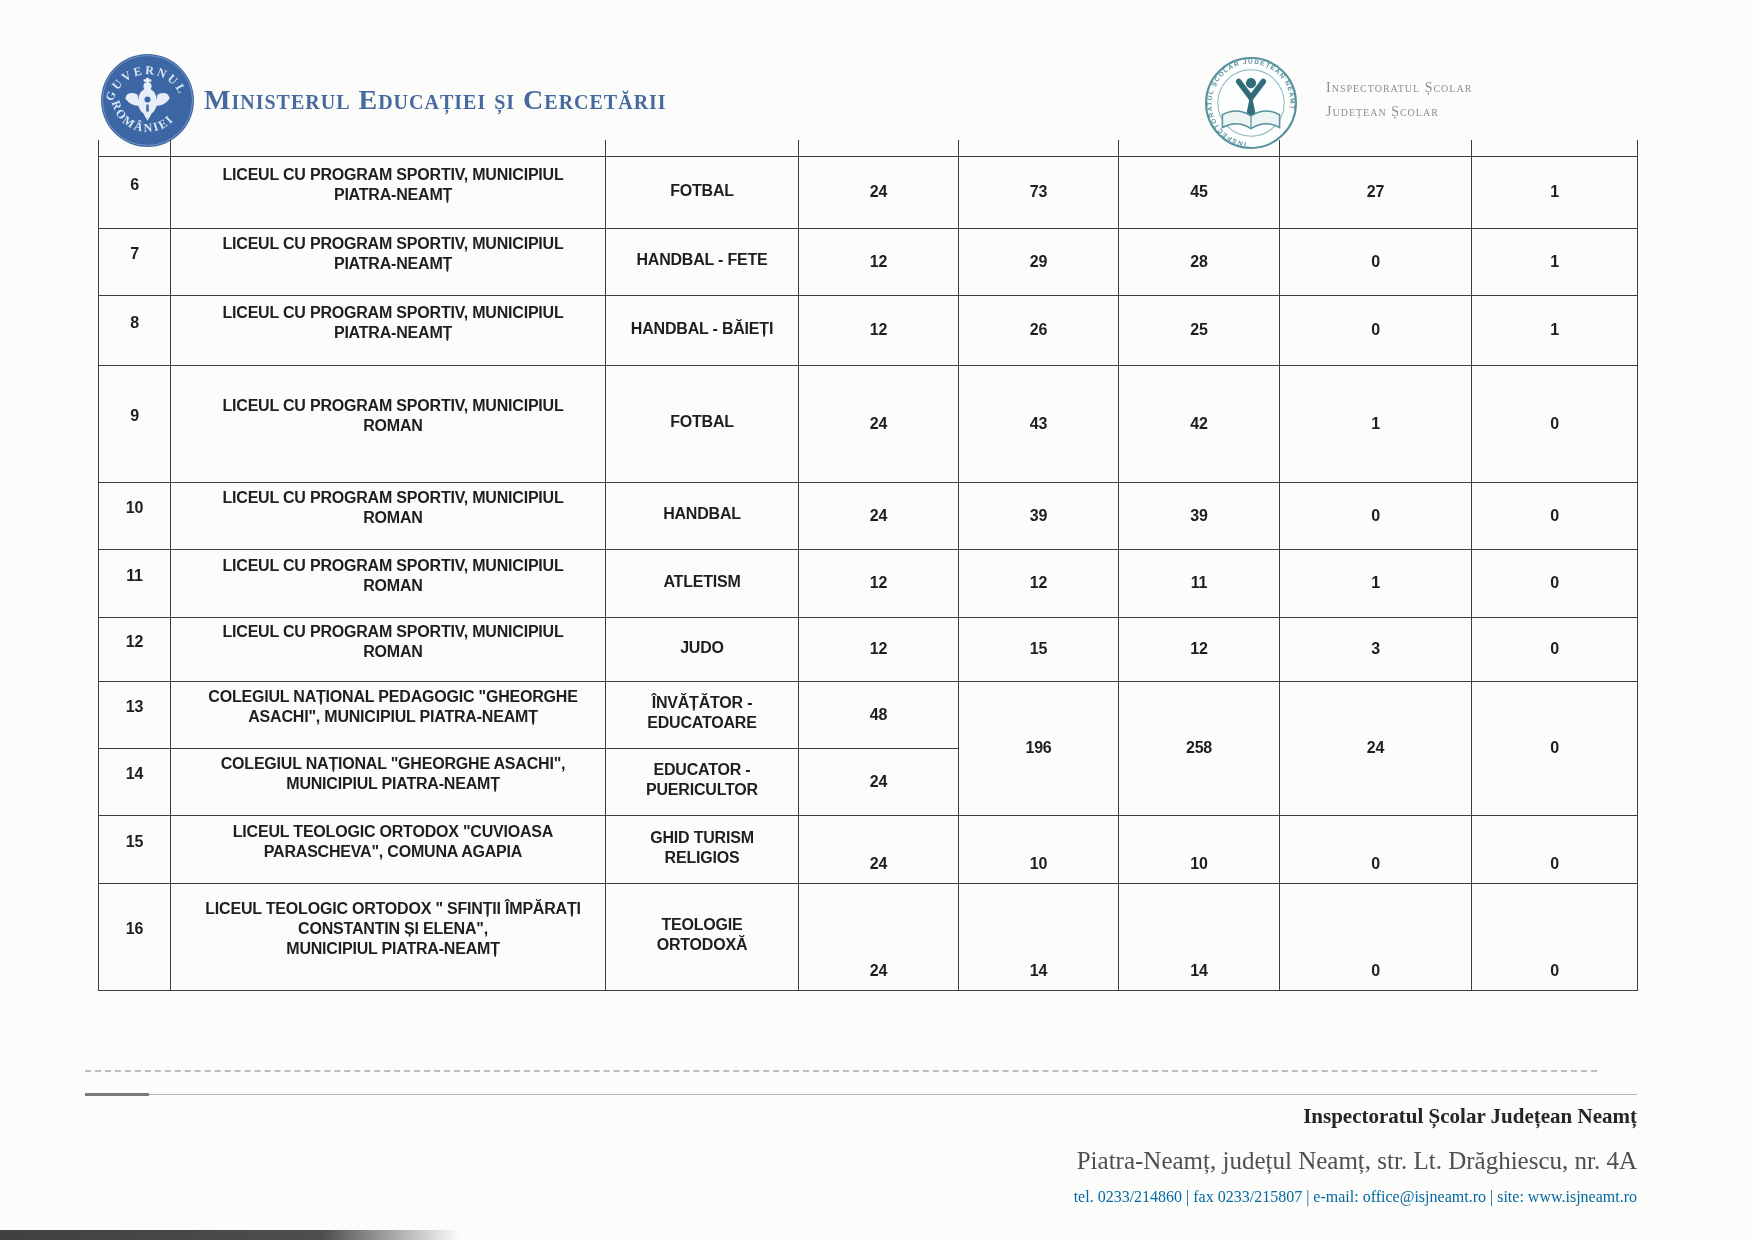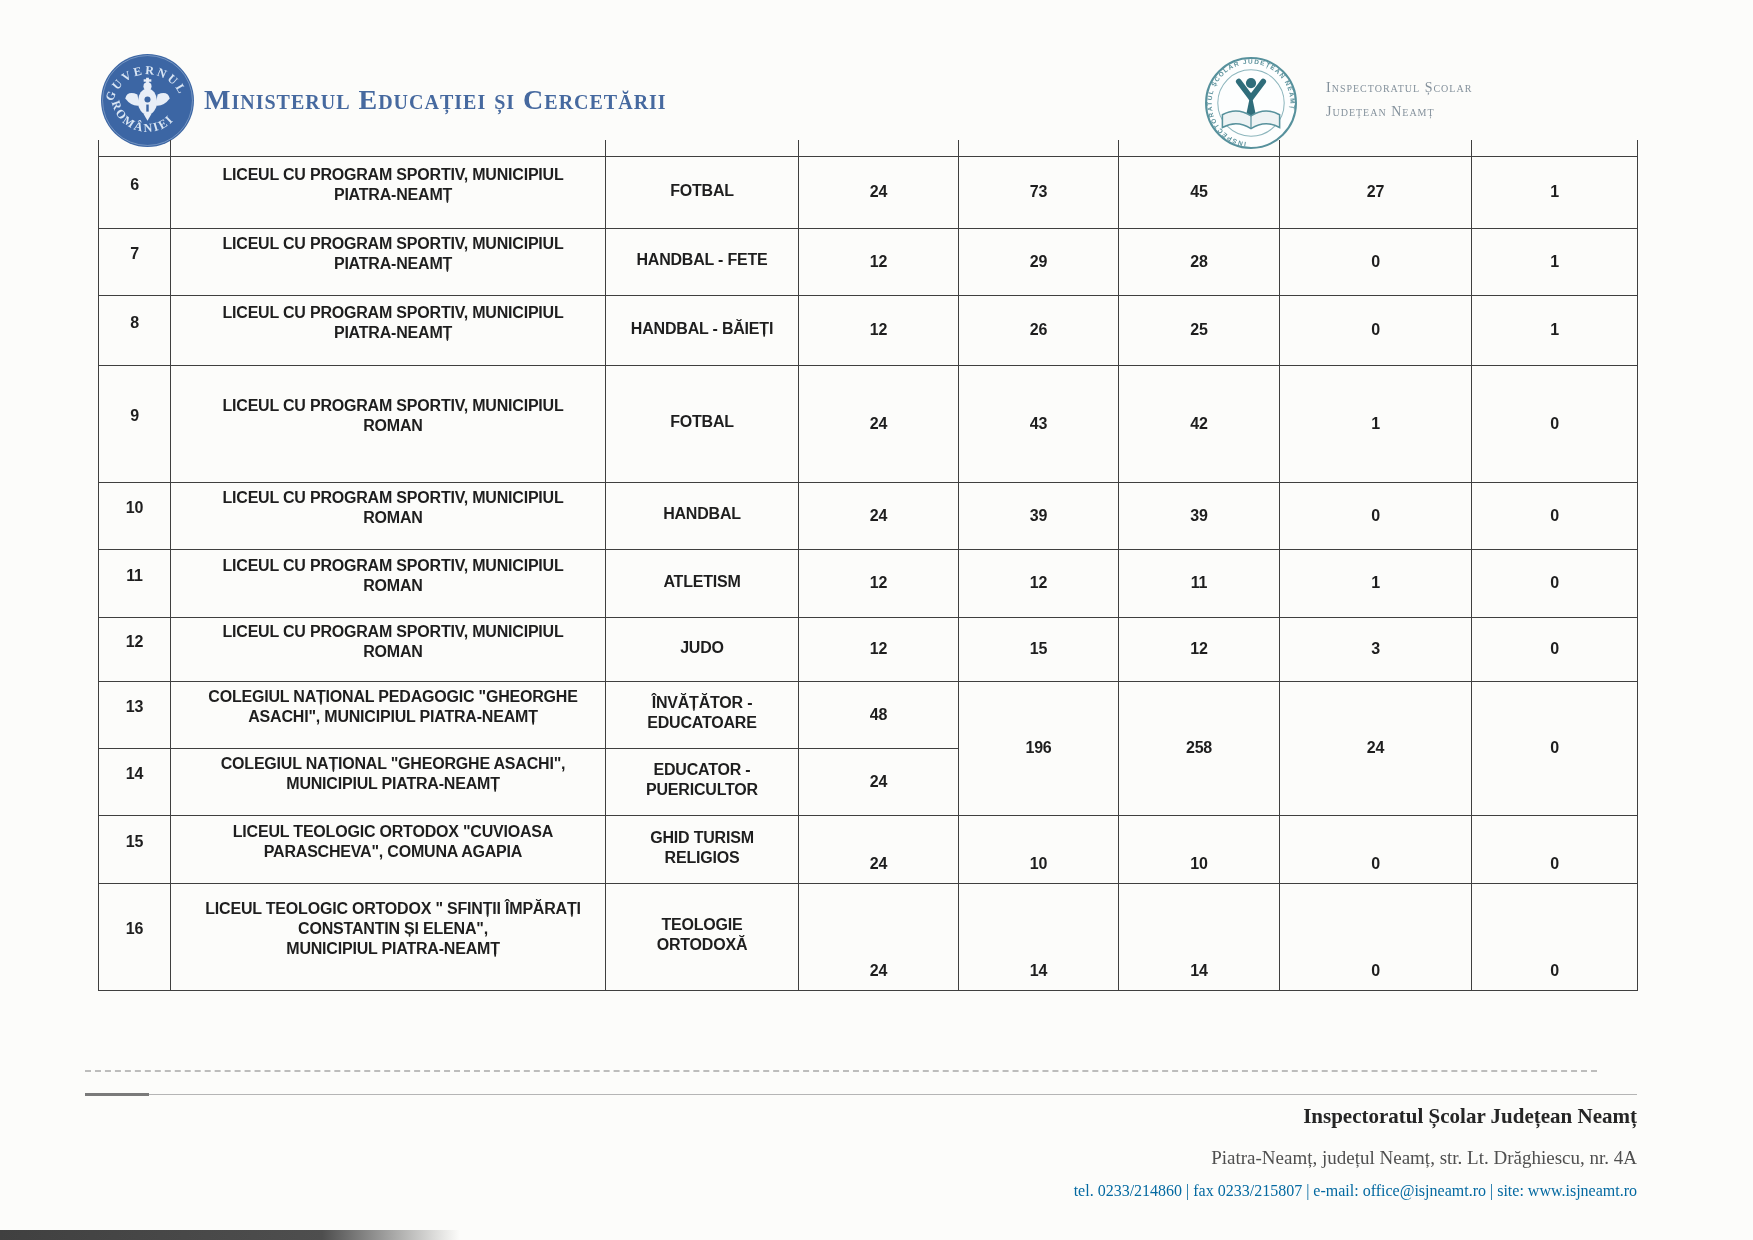--- a/index.html
+++ b/index.html
@@ -46,21 +46,21 @@
   tr.vb td.val { vertical-align:bottom; padding-bottom:9px; }
   
   .sep1 { position:absolute; left:85px; top:1070px; width:1512px; border-top:2px dashed #a8a8a8; opacity:.75; }
   .sep2 { position:absolute; left:85px; top:1094px; width:1552px; border-top:1.5px solid #b5b5b5; }
   .sep2-dark { position:absolute; left:85px; top:1093px; width:64px; height:3px; background:#7a7a7a; }
   .footer {
     position:absolute; right:116px; top:1104px; text-align:right;
     font-family:"Liberation Serif", serif;
   }
   .footer-org { font-size:21px; font-weight:bold; color:#252525; margin-bottom:18px; }
-  .footer-address { font-size:19px; color:#4f4f4f; margin-bottom:13px; }
+  .footer-address { font-size:25px; color:#4f4f4f; margin-bottom:13px; }
   .footer-contact { font-size:16px; color:#0369a1; }
   .bottom-bar {
     position:absolute; left:0; top:1230px; width:460px; height:10px;
     background:linear-gradient(90deg,#404040 0%,#4e4e4e 70%,rgba(130,130,130,0) 100%);
   }
 </style>
 </head>
 <body>
 
 <div class="page">
@@ -106,21 +106,21 @@
     <g>
       <circle cx="46" cy="26.5" r="5" fill="#2f6d7a"></circle>
       <path d="M46,41 L34,25 M46,41 L58,25" stroke="#2f6d7a" stroke-width="5.5" stroke-linecap="round" fill="none"></path>
       <path d="M46,35 L41,59 L51,59 Z" fill="#2f6d7a"></path>
       <path d="M18,57.5 Q32,49.5 46,58.5 Q60,49.5 74,57.5 L74,70 Q60,62 46,71 Q32,62 18,70 Z" fill="#eef3f4" stroke="#57919c" stroke-width="1.5"></path>
       <path d="M46,58.5 L46,71" stroke="#57919c" stroke-width="1.2"></path>
     </g>
   </svg>
   <div class="isj-name">
     <div>Inspectoratul Școlar</div>
-    <div>Județean Neamț</div>
+    <div>Județean Școlar</div>
   </div>
 
   <table class="main">
     <colgroup>
       <col style="width:72px">
         <col style="width:435px">
         <col style="width:193px">
       <col style="width:160px">
         <col style="width:160px">
         <col style="width:161px">

